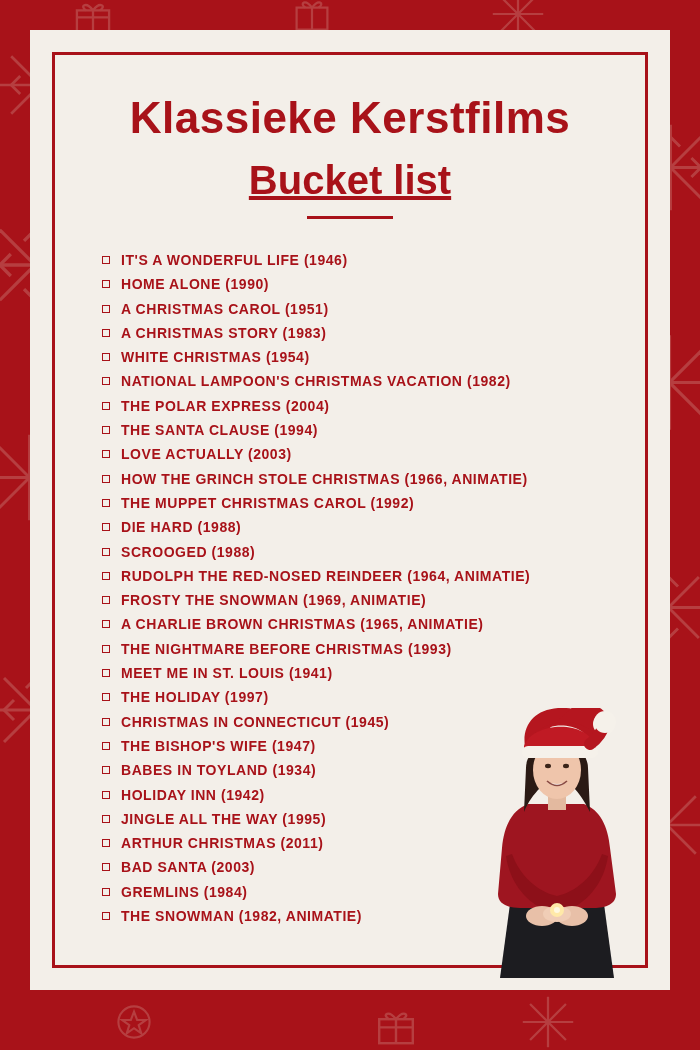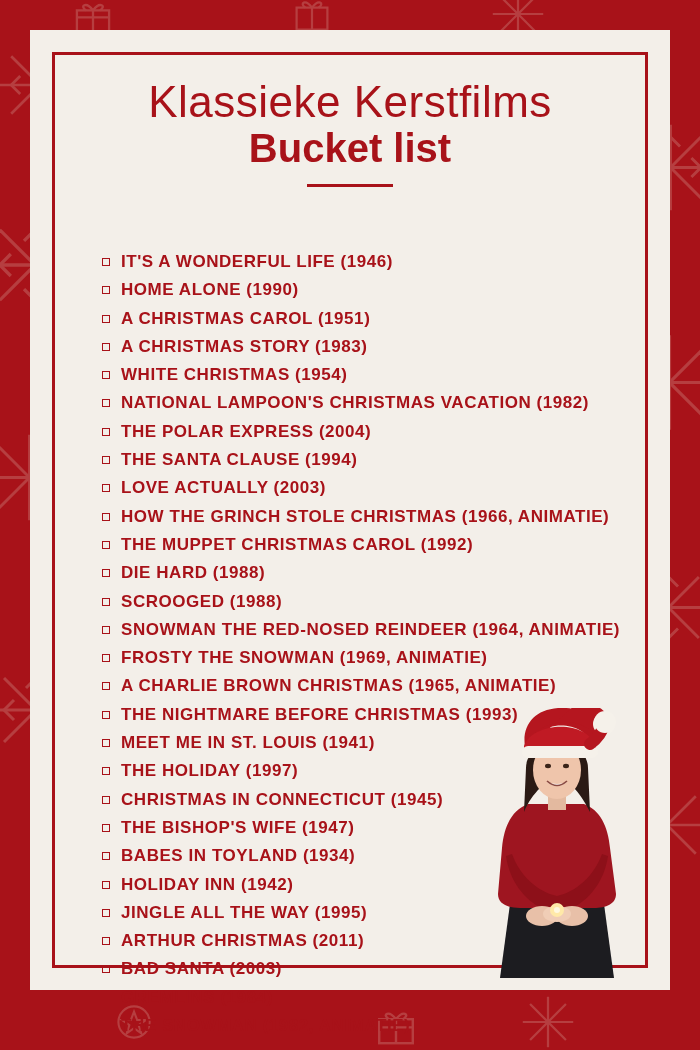--- a/index.html
+++ b/index.html
@@ -51,31 +51,32 @@
   .title-wrap {
     position: absolute;
     left: 0;
     right: 0;
     top: 48px;
     text-align: center;
   }
   .title-line1 {
     color: #a81219;
     font-size: 44px;
-    font-weight: normal;
+    font-weight: bold;
     letter-spacing: 0.5px;
     line-height: 1.08;
-    margin: 0;
+    margin: 16px;
   }
   .title-line2 {
     color: #a81219;
     font-size: 40px;
     font-weight: bold;
     line-height: 1.1;
     margin: 0;
+    text-decoration: underline;
   }
   .title-rule {
     width: 86px;
     height: 3px;
     background: #a81219;
     margin: 14px auto 0 auto;
   }
   .list {
     position: absolute;
     left: 72px;
@@ -90,21 +91,21 @@
   .checkbox {
     width: 8px;
     height: 8px;
     border: 1.3px solid #a81219;
     box-sizing: border-box;
     margin-right: 11px;
     flex: 0 0 auto;
   }
   .item-label {
     color: #a81219;
-    font-size: 17px;
+    font-size: 14px;
     font-weight: bold;
     letter-spacing: 0.55px;
     white-space: nowrap;
   }
   
   .photo {
     position: absolute;
     right: 58px;
     bottom: 72px;
     width: 170px;
@@ -293,21 +294,21 @@
       <div class="item">
           <span class="checkbox"></span>
           <span class="item-label">DIE HARD (1988)</span>
         </div>
       <div class="item">
           <span class="checkbox"></span>
           <span class="item-label">SCROOGED (1988)</span>
         </div>
       <div class="item">
           <span class="checkbox"></span>
-          <span class="item-label">SNOWMAN THE RED-NOSED REINDEER (1964, ANIMATIE)</span>
+          <span class="item-label">RUDOLPH THE RED-NOSED REINDEER (1964, ANIMATIE)</span>
         </div>
       <div class="item">
           <span class="checkbox"></span>
           <span class="item-label">FROSTY THE SNOWMAN (1969, ANIMATIE)</span>
         </div>
       <div class="item">
           <span class="checkbox"></span>
           <span class="item-label">A CHARLIE BROWN CHRISTMAS (1965, ANIMATIE)</span>
         </div>
       <div class="item">

